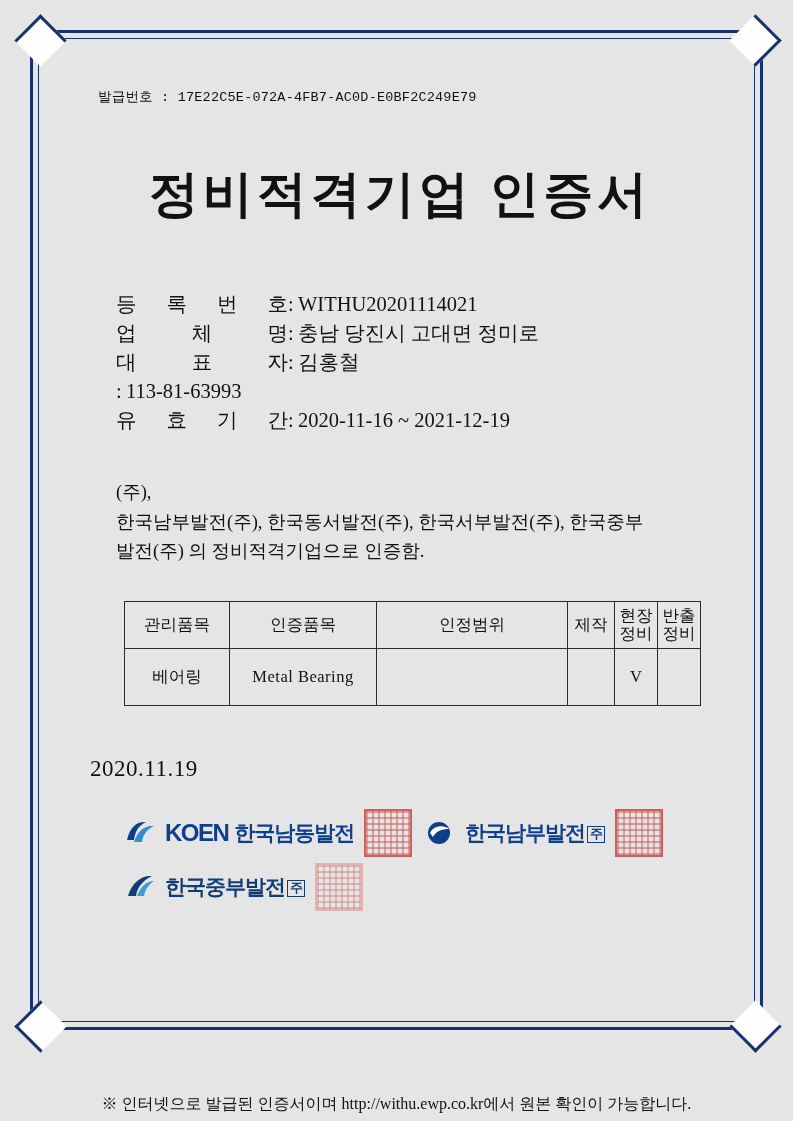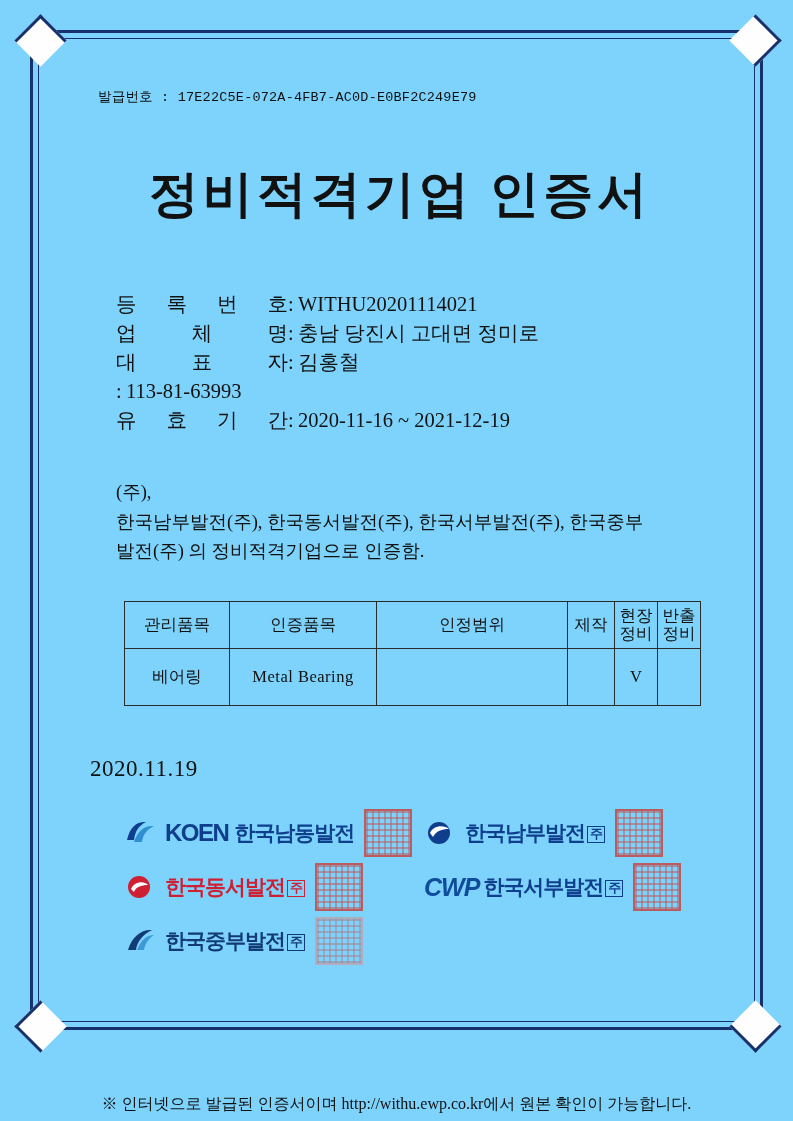--- a/index.html
+++ b/index.html
@@ -14,21 +14,21 @@
     color: #1a1a1a;
     position: relative;
     overflow: hidden;
   }
 
   .page {
     position: absolute;
     left: 0; top: 0;
     width: 793px;
     height: 1121px;
-    background: #7dd3fc;
+    background: #e5e5e5;
   }
 
   
   .frame-outer {
     position: absolute;
     left: 30px;
     top: 30px;
     width: 733px;
     height: 1000px;
     border: 3px solid #16316b;
@@ -387,35 +387,20 @@
         <div class="logo-cell right">
           <svg class="logo-mark" viewBox="0 0 34 30">
             <circle cx="15" cy="15" r="11" fill="#0e3e8c"></circle>
             <path d="M6 15 C10 7 20 7 25 11 C18 11 12 13 9 19 Z" fill="#ffffff"></path>
           </svg>
           <span class="logo-text blue"><span>한국남부발전</span><span class="logo-suffix">주</span></span>
           <div class="stamp"></div>
         </div>
       </div>
 
-      <div class="logo-row">
-        <div class="logo-cell left">
-          <svg class="logo-mark" viewBox="0 0 34 30">
-            <circle cx="15" cy="15" r="11" fill="#cf1f33"></circle>
-            <path d="M7 17 C11 9 20 9 24 13 C17 13 12 15 10 20 Z" fill="#ffffff"></path>
-          </svg>
-          <span class="logo-text red"><span>한국동서발전</span><span class="logo-suffix">주</span></span>
-          <div class="stamp"></div>
-        </div>
-        <div class="logo-cell right">
-          <span class="cwp-word">CWP</span>
-          <span class="logo-text blue"><span>한국서부발전</span><span class="logo-suffix">주</span></span>
-          <div class="stamp"></div>
-        </div>
-      </div>
 
       <div class="logo-row">
         <div class="logo-cell center">
           <svg class="logo-mark" viewBox="0 0 34 30">
             <path d="M4 24 C8 10 18 3 28 4 C18 9 13 16 12 24 Z" fill="#123a75"></path>
             <path d="M13 24 C17 14 23 9 30 9 C24 13 21 18 20 24 Z" fill="#3c9ad6"></path>
           </svg>
           <span class="logo-text navy"><span>한국중부발전</span><span class="logo-suffix">주</span></span>
           <div class="stamp faint"></div>
         </div>

